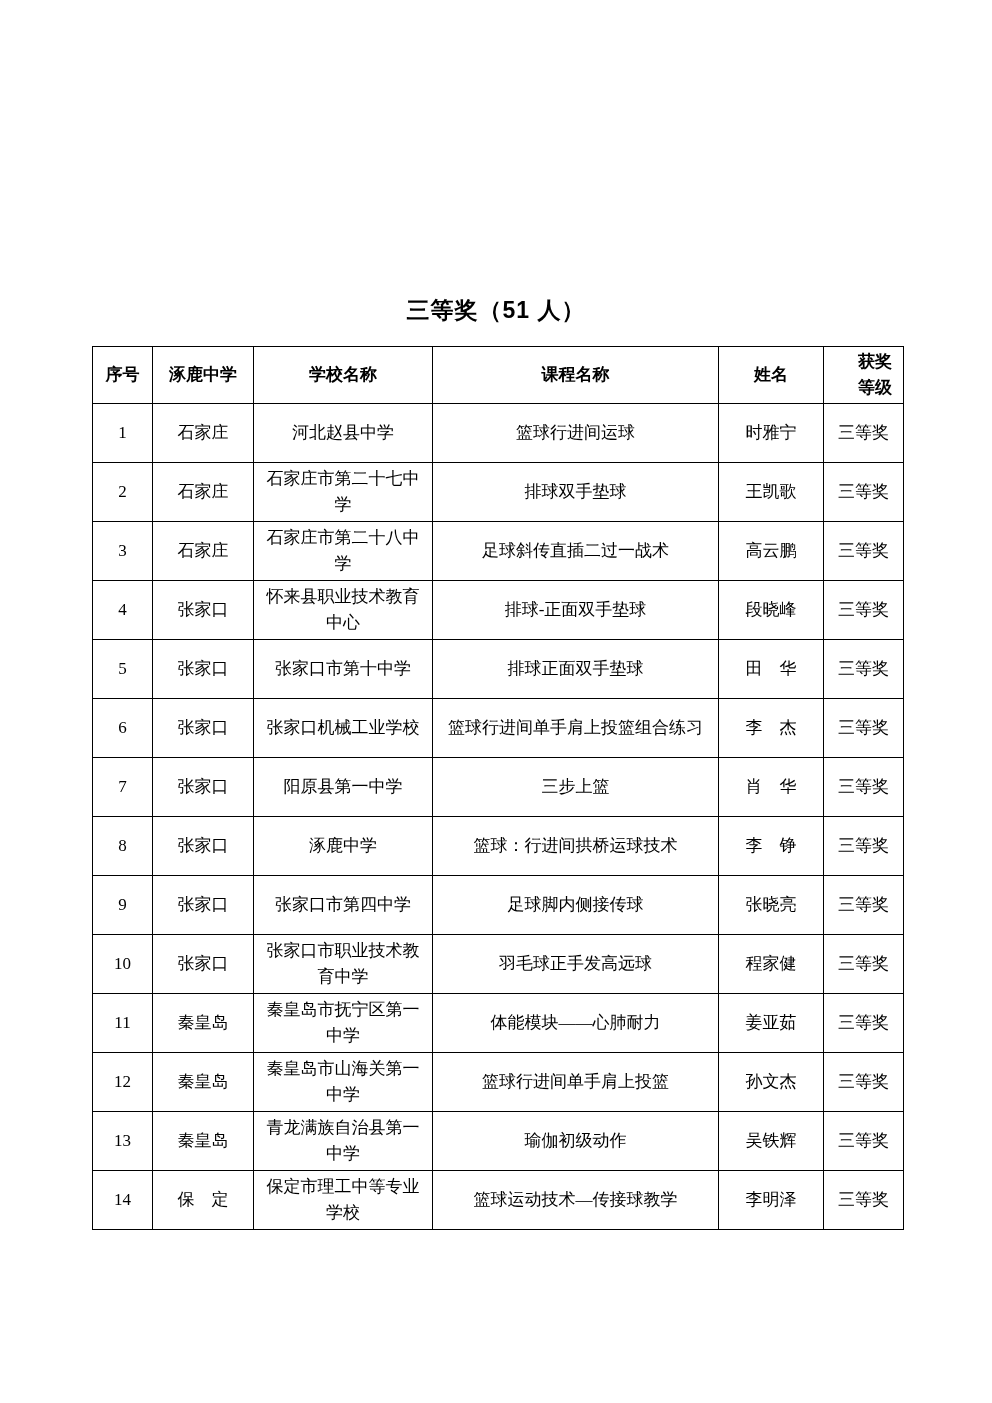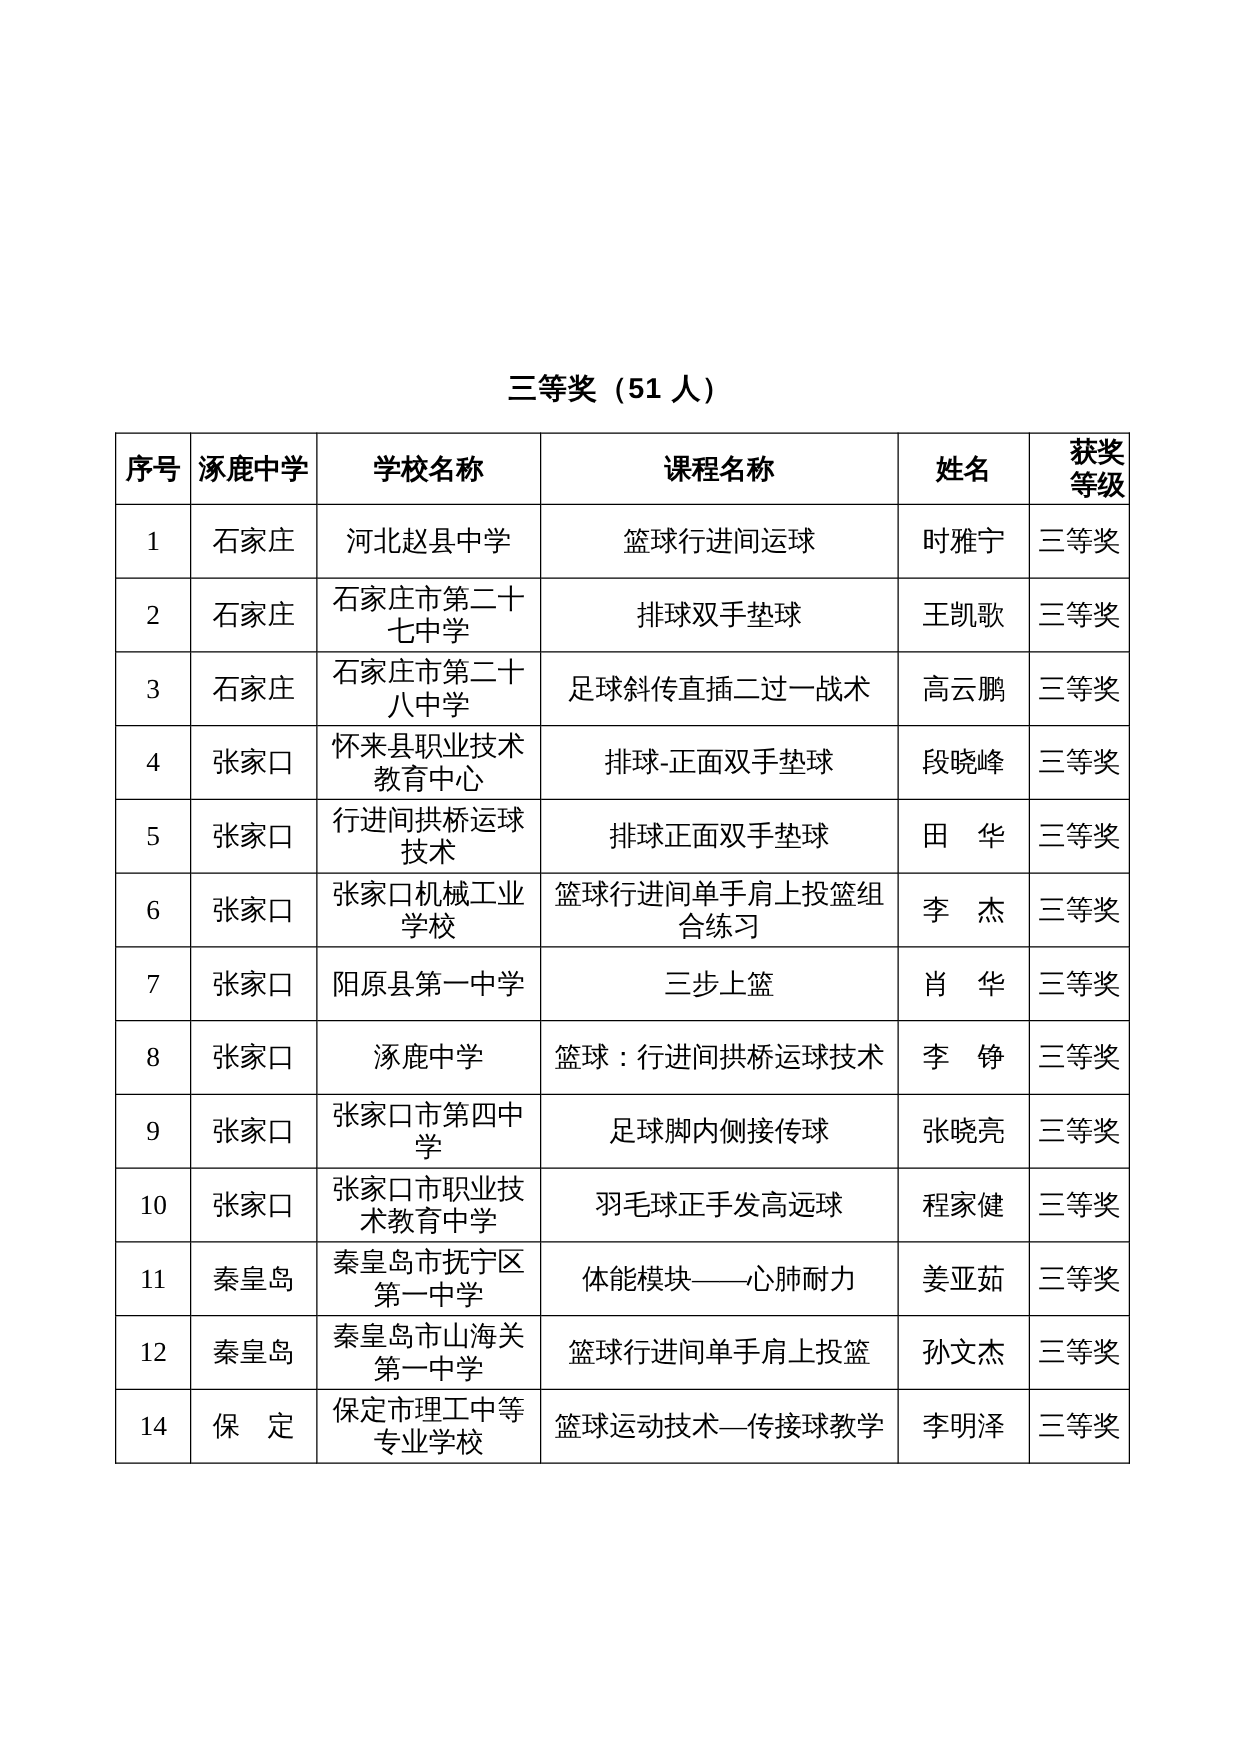--- a/index.html
+++ b/index.html
@@ -23,21 +23,21 @@
     font-weight: bold;
     letter-spacing: 1px;
   }
   table.awards {
     position: absolute;
     left: 92px;
     top: 346px;
     width: 811px;
     border-collapse: collapse;
     table-layout: fixed;
-    font-size: 22px;
+    font-size: 17px;
   }
   table.awards th,
   table.awards td {
     border: 1px solid #000000;
     text-align: center;
     vertical-align: middle;
     line-height: 26px;
     padding: 0 6px;
     word-break: break-all;
     overflow: hidden;
@@ -119,21 +119,21 @@
         <td class="c-no">4</td>
         <td class="c-city">张家口</td>
         <td class="c-school">怀来县职业技术教育中心</td>
         <td class="c-course">排球-正面双手垫球</td>
         <td class="c-name">段晓峰</td>
         <td class="c-award">三等奖</td>
       </tr>
       <tr>
         <td class="c-no">5</td>
         <td class="c-city">张家口</td>
-        <td class="c-school">行进间拱桥运球技术</td>
+        <td class="c-school">张家口市第十中学</td>
         <td class="c-course">排球正面双手垫球</td>
         <td class="c-name">田　华</td>
         <td class="c-award">三等奖</td>
       </tr>
       <tr>
         <td class="c-no">6</td>
         <td class="c-city">张家口</td>
         <td class="c-school">张家口机械工业学校</td>
         <td class="c-course">篮球行进间单手肩上投篮组合练习</td>
         <td class="c-name">李　杰</td>
@@ -181,20 +181,28 @@
       </tr>
       <tr>
         <td class="c-no">12</td>
         <td class="c-city">秦皇岛</td>
         <td class="c-school">秦皇岛市山海关第一中学</td>
         <td class="c-course">篮球行进间单手肩上投篮</td>
         <td class="c-name">孙文杰</td>
         <td class="c-award">三等奖</td>
       </tr>
       <tr>
+        <td class="c-no">13</td>
+        <td class="c-city">秦皇岛</td>
+        <td class="c-school">青龙满族自治县第一中学</td>
+        <td class="c-course">瑜伽初级动作</td>
+        <td class="c-name">吴铁辉</td>
+        <td class="c-award">三等奖</td>
+      </tr>
+      <tr>
         <td class="c-no">14</td>
         <td class="c-city">保　定</td>
         <td class="c-school">保定市理工中等专业学校</td>
         <td class="c-course">篮球运动技术—传接球教学</td>
         <td class="c-name">李明泽</td>
         <td class="c-award">三等奖</td>
       </tr>
     </tbody>
   </table>
 

